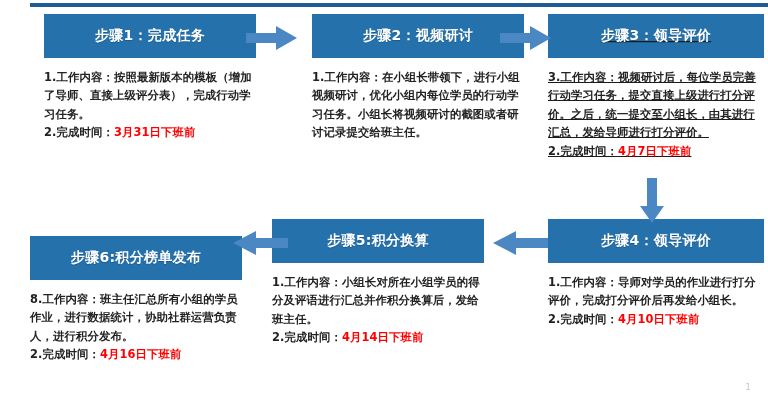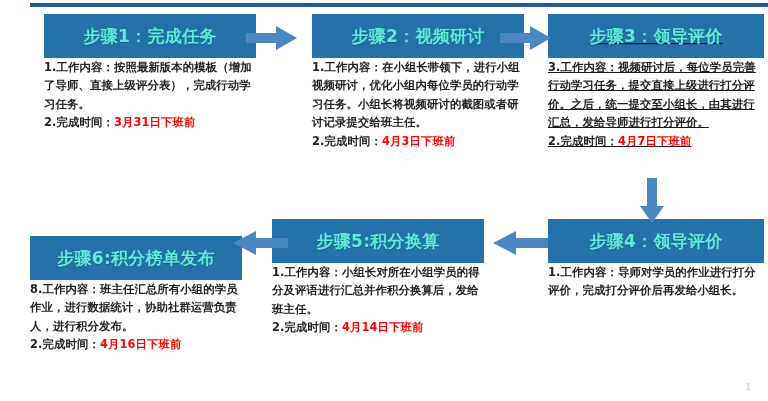--- a/index.html
+++ b/index.html
@@ -41,28 +41,29 @@
   .card-header {
     height: 44px;
     background: #2471ab;
     display: flex;
     align-items: center;
     justify-content: center;
     box-sizing: border-box;
     padding: 0 4px;
   }
   .card-header-text {
-    color: #5eead4;
-    font-size: 17px;
+    color: #ffffff;
+    font-size: 14px;
     font-weight: bold;
     letter-spacing: 0.3px;
     white-space: nowrap;
     text-shadow: 0 1px 0 rgba(0,0,0,0.18);
   }
   .card-body {
+    margin-top: 10px;
     font-size: 11.4px;
     font-weight: bold;
     line-height: 1.62;
     color: #222222;
     letter-spacing: 0.1px;
   }
   .card-body .line-date {
     margin-top: 0;
   }
   .date-red {
@@ -119,21 +120,20 @@
       <div class="line-date"><span>2.完成时间：</span><span class="date-red">3月31日下班前</span></div>
     </div>
   </div>
 
   <div class="card c2">
     <div class="card-header">
       <span class="card-header-text">步骤2：视频研讨</span>
     </div>
     <div class="card-body">
       <div>1.工作内容：在小组长带领下，进行小组视频研讨，优化小组内每位学员的行动学习任务。小组长将视频研讨的截图或者研讨记录提交给班主任。</div>
-      <div class="line-date"><span>2.完成时间：</span><span class="date-red">4月3日下班前</span></div>
     </div>
   </div>
 
   <div class="card c3">
     <div class="card-header">
       <span class="card-header-text">步骤3：领导评价</span>
     </div>
     <div class="card-body">
       <div>3.工作内容：视频研讨后，每位学员完善行动学习任务，提交直接上级进行打分评价。之后，统一提交至小组长，由其进行汇总，发给导师进行打分评价。</div>
       <div class="line-date"><span>2.完成时间：</span><span class="date-red">4月7日下班前</span></div>
@@ -159,20 +159,21 @@
       <div class="line-date"><span>2.完成时间：</span><span class="date-red">4月14日下班前</span></div>
     </div>
   </div>
 
   <div class="card c4">
     <div class="card-header">
       <span class="card-header-text">步骤4：领导评价</span>
     </div>
     <div class="card-body">
       <div>1.工作内容：导师对学员的作业进行打分评价，完成打分评价后再发给小组长。</div>
+      <div class="line-date"><span>2.完成时间：</span><span class="date-red">4月10日下班前</span></div>
     </div>
   </div>
 
   <div class="arrow arrow-1-2">
     <svg width="52" height="28" viewBox="0 0 52 28">
       <polygon points="0,9 30,9 30,2 51,14 30,26 30,19 0,19" fill="#4a87c3"></polygon>
     </svg>
   </div>
 
   <div class="arrow arrow-2-3">

